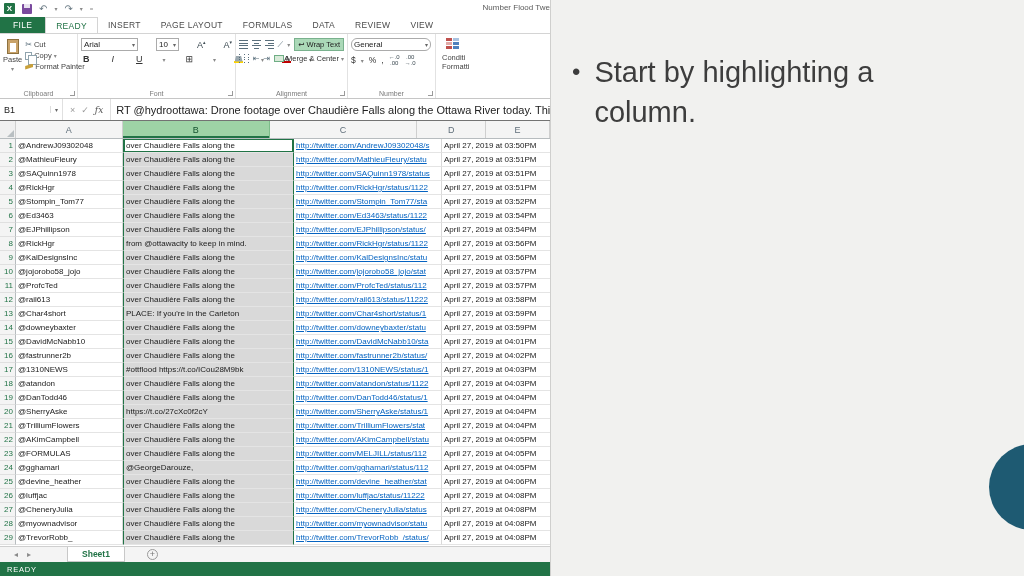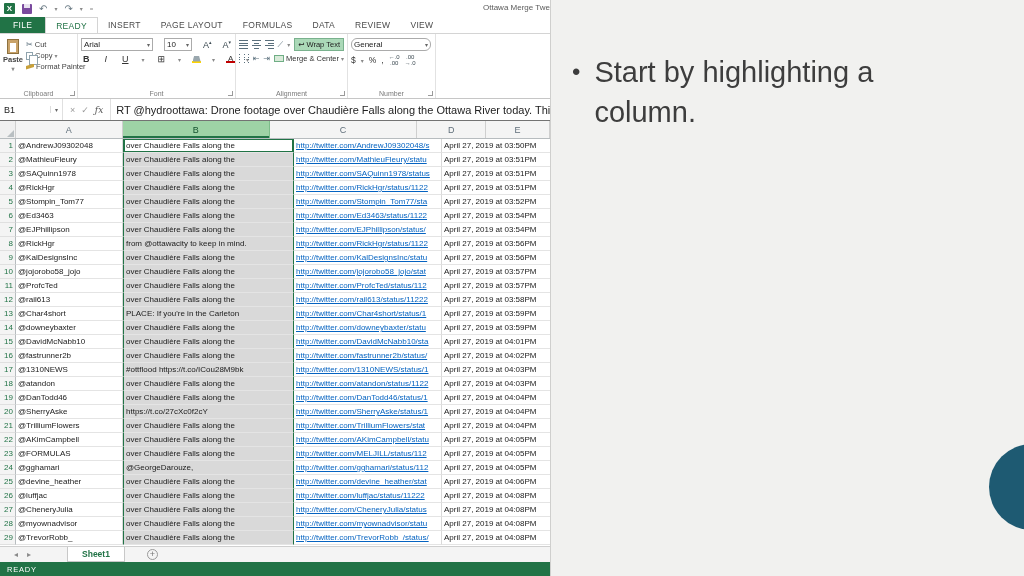--- a/index.html
+++ b/index.html
@@ -23,33 +23,33 @@
   .rtab { font-size:8.5px; color:#4a4a4a; padding:0 10px; display:flex; align-items:center; letter-spacing:0.3px; }
   .rtab.active { background:#fff; color:#217346; border:1px solid #d4d4d4; border-bottom:1px solid #fff; margin-bottom:-1px; }
 
   .ribbon { height:66px; border-top:1px solid #d4d4d4; border-bottom:1px solid #c6c6c6; background:#fff; display:flex; flex:0 0 auto; font-size:7.5px; color:#444; }
   .rgroup { position:relative; border-right:1px solid #e2e2e2; padding:3px 3px 11px 3px; }
   .glabel { position:absolute; bottom:1px; left:0; right:0; text-align:center; font-size:7px; color:#7a7a7a; }
   .launcher { position:absolute; right:2px; bottom:2px; width:5px; height:5px; border-right:1px solid #9a9a9a; border-bottom:1px solid #9a9a9a; }
 
   
   .g-clip { width:78px; display:flex; gap:3px; }
-  .paste-btn { width:26px; display:flex; flex-direction:column; align-items:center; gap:1px; padding-top:2px;font-weight:bold; }
+  .paste-btn { width:26px; display:flex; flex-direction:column; align-items:center; gap:1px; padding-top:2px; }
   .clipboard-shape { width:12px; height:15px; background:#c9a36a; border:1px solid #8d713f; position:relative; }
   .clipboard-shape::after { content:""; position:absolute; left:2px; top:3px; width:6px; height:9px; background:#fff; }
   .clip-small { display:flex; flex-direction:column; justify-content:flex-start; gap:2px; padding-top:3px; }
   .clip-row { display:flex; align-items:center; gap:2px; white-space:nowrap; }
   .cut-glyph { font-size:8px; color:#5a6f7c; }
   .copy-glyph { width:7px; height:8px; border:1px solid #8fa3ad; position:relative; background:#fff; }
   .copy-glyph::after { content:""; position:absolute; left:2px; top:2px; width:7px; height:8px; border:1px solid #8fa3ad; background:#fff; }
   .painter-glyph { width:8px; height:6px; background:#c8a03a; clip-path:polygon(0 40%,100% 0,100% 60%,0 100%); }
 
   
   .g-font { width:158px; display:flex; flex-direction:column; gap:3px; padding-top:4px; }
-  .frow { display:flex; align-items:center; gap:11px; }
+  .frow { display:flex; align-items:center; gap:18px; }
   .combo { height:13px; border:1px solid #ababab; background:#fff; font-size:8px; display:flex; align-items:center; justify-content:space-between; padding:0 2px; color:#222; }
   .combo .car { font-size:6px; color:#666; margin-left:3px; }
   .fontname { width:72px; }
   .fontsize { width:28px; }
   .bigA { font-size:9px; color:#3c4a52; }
   .supmark { font-size:5px; vertical-align:super; color:#3c4a52; }
   .fbtn { font-size:9px; color:#333; padding:0 2px; }
   .b { font-weight:bold; } .i { font-style:italic; } .u { text-decoration:underline; }
   .colorbar { display:inline-block; width:9px; height:2px; margin-top:-1px; }
   .stack { display:inline-flex; flex-direction:column; align-items:center; line-height:8px; }
@@ -129,21 +129,21 @@
   <div class="titlebar">
     <div class="qat">
       <span class="xl-icon">X</span>
       <span class="save-icon"></span>
       <span class="undo-redo">↶</span>
       <span class="tiny-caret">▾</span>
       <span class="undo-redo">↷</span>
       <span class="tiny-caret">▾</span>
       <span class="tiny-caret">=</span>
     </div>
-    <span class="win-title">Ottawa Merge Twe</span>
+    <span class="win-title">Number Flood Twe</span>
   </div>
 
   <div class="tabbar">
     <div class="filetab">FILE</div>
     <div style="display:flex">
         <div class="rtab active">READY</div>
         <div class="rtab">INSERT</div>
         <div class="rtab">PAGE LAYOUT</div>
         <div class="rtab">FORMULAS</div>
         <div class="rtab">DATA</div>
@@ -282,20 +282,36 @@
         <span class="tiny-caret">▾</span>
         <span>%</span>
         <span>,</span>
         <span class="decbtn">←.0<br>.00</span>
         <span class="decbtn">.00<br>→.0</span>
       </div>
       <span class="glabel">Number</span>
       <span class="launcher"></span>
     </div>
 
+    <div class="rgroup g-styles">
+      <div class="cf-icon">
+        <span class="c1">
+            <i></i>
+            <i></i>
+            <i></i>
+          </span>
+          <span class="c2">
+            <i></i>
+            <i></i>
+            <i></i>
+          </span>
+      </div>
+      <div class="cf-text">Conditi</div>
+      <div class="cf-text">Formatti</div>
+    </div>
   </div>
 
   <div class="formulabar">
     <div class="namebox">
       <span>B1</span>
       <span class="car">▾</span>
     </div>
     <div class="fml-btns">
       <span class="x">×</span>
       <span class="ck">✓</span>

